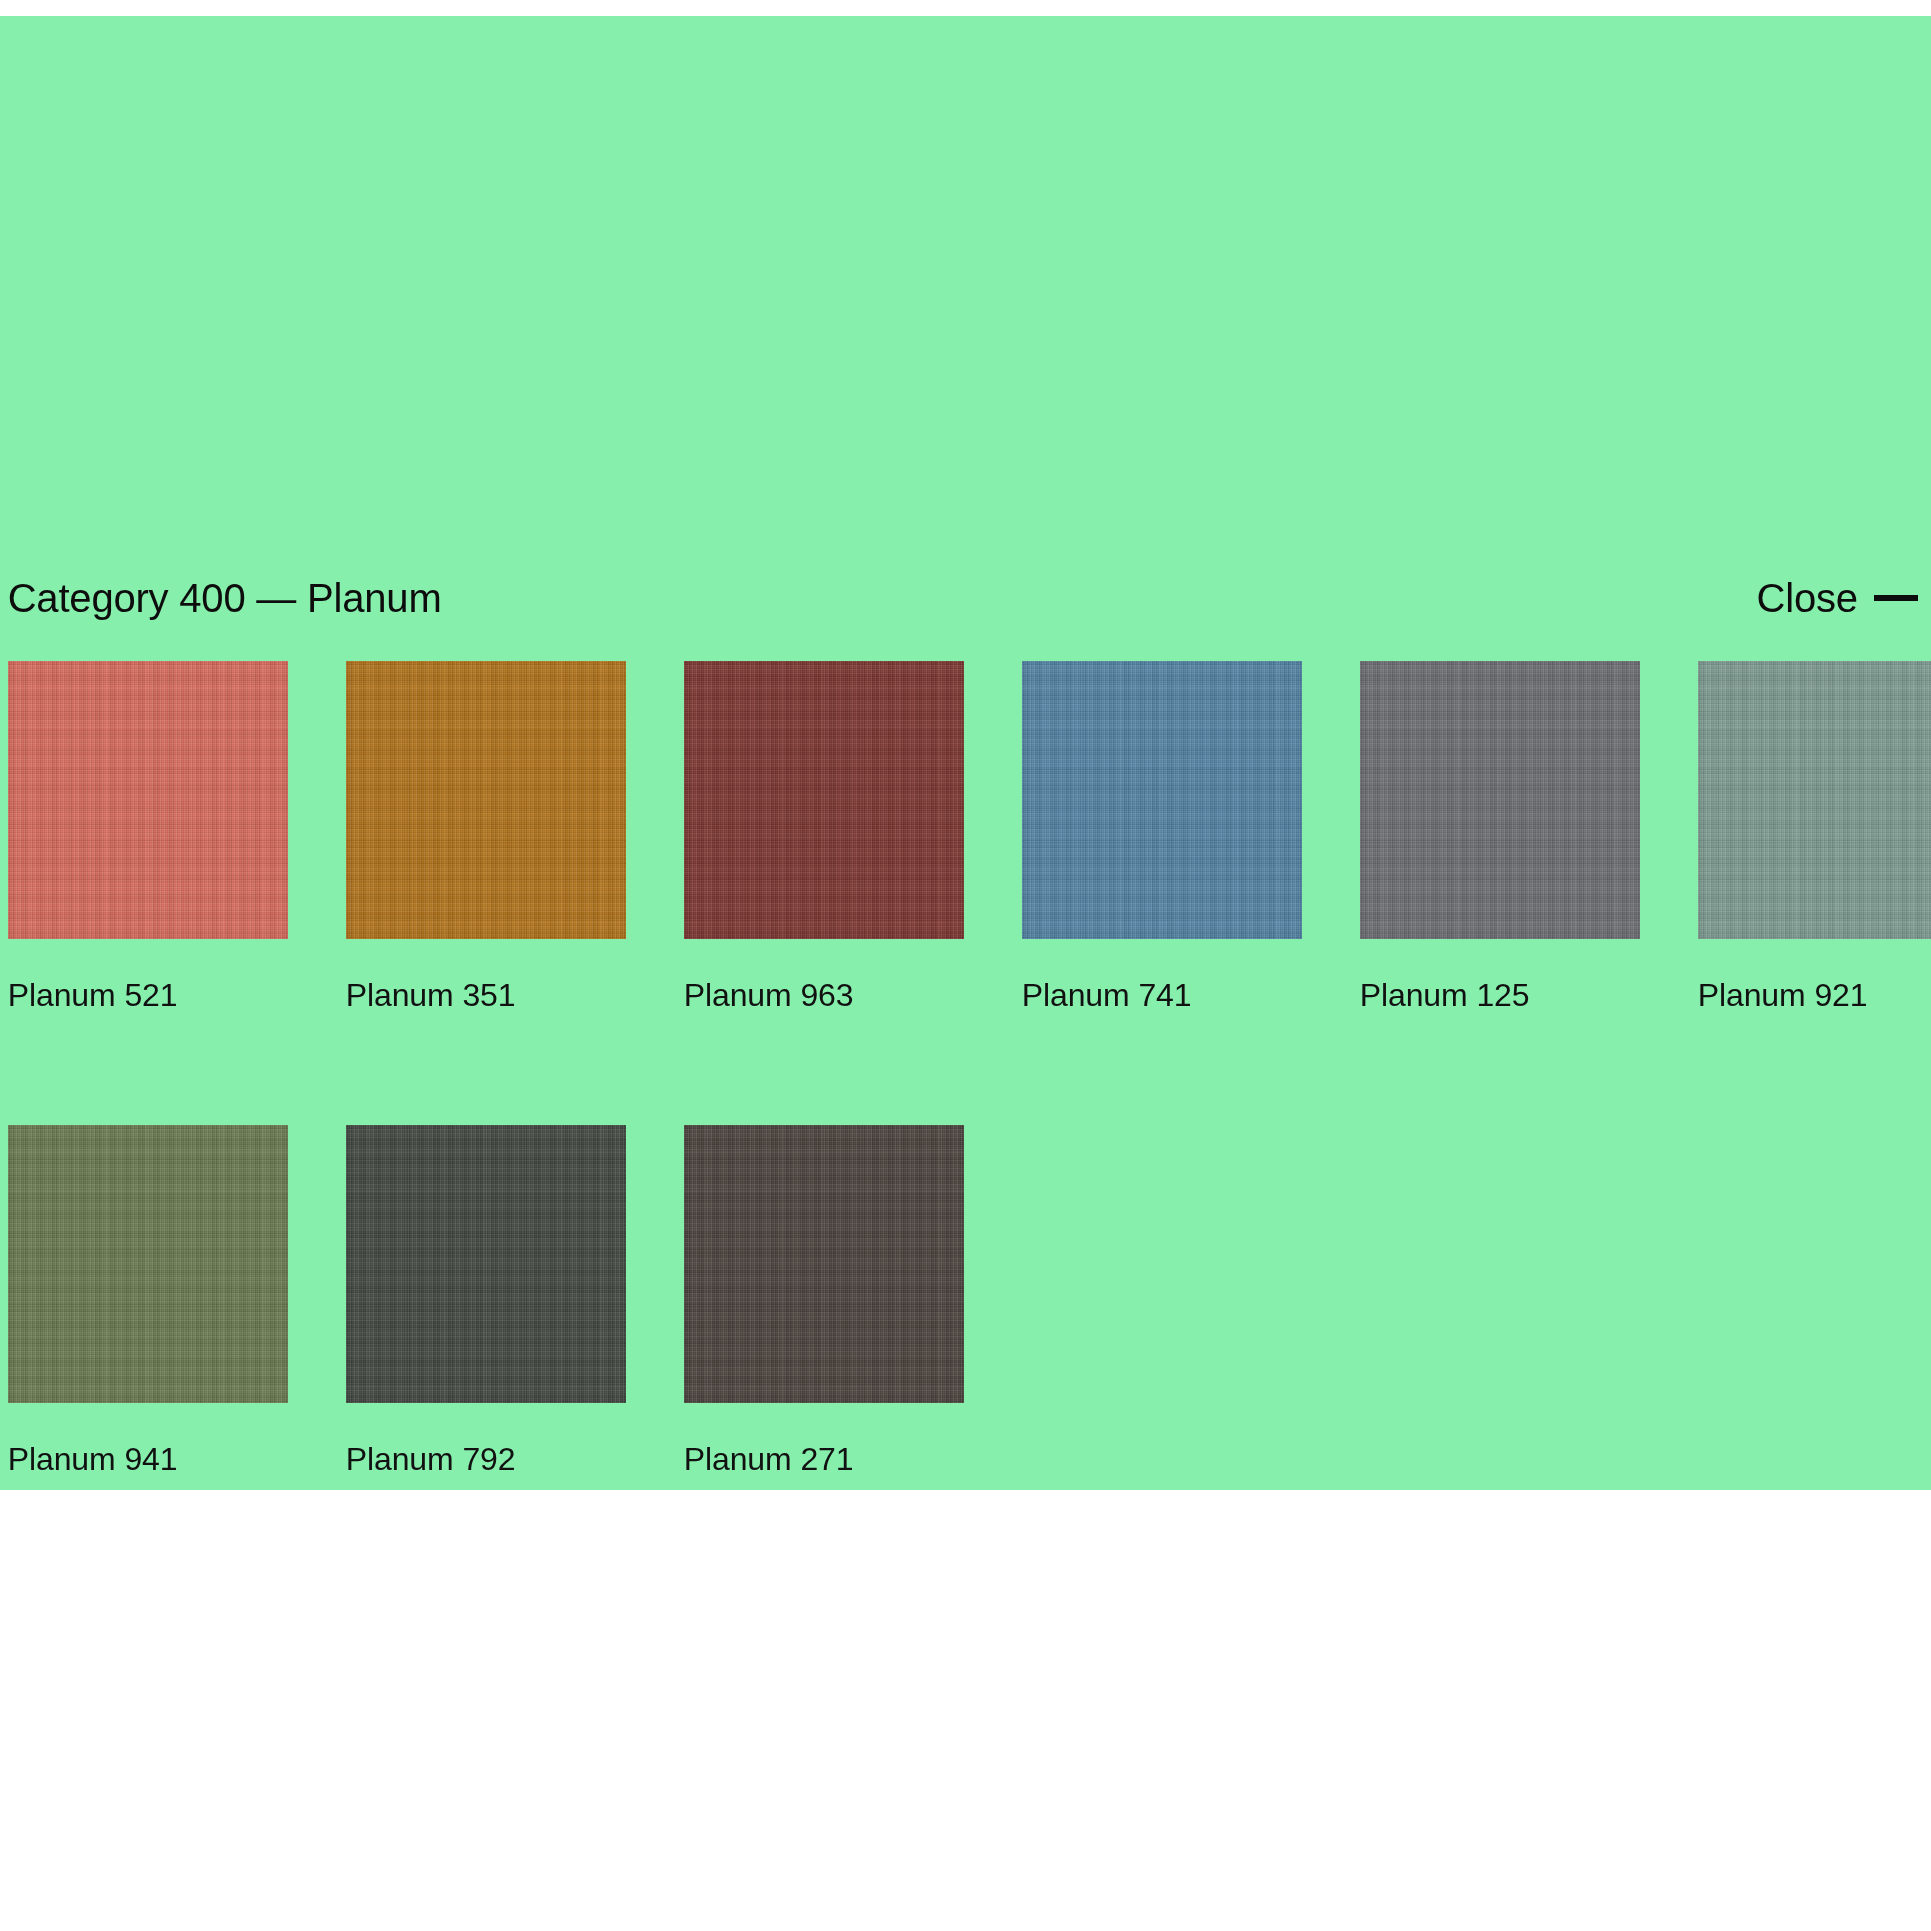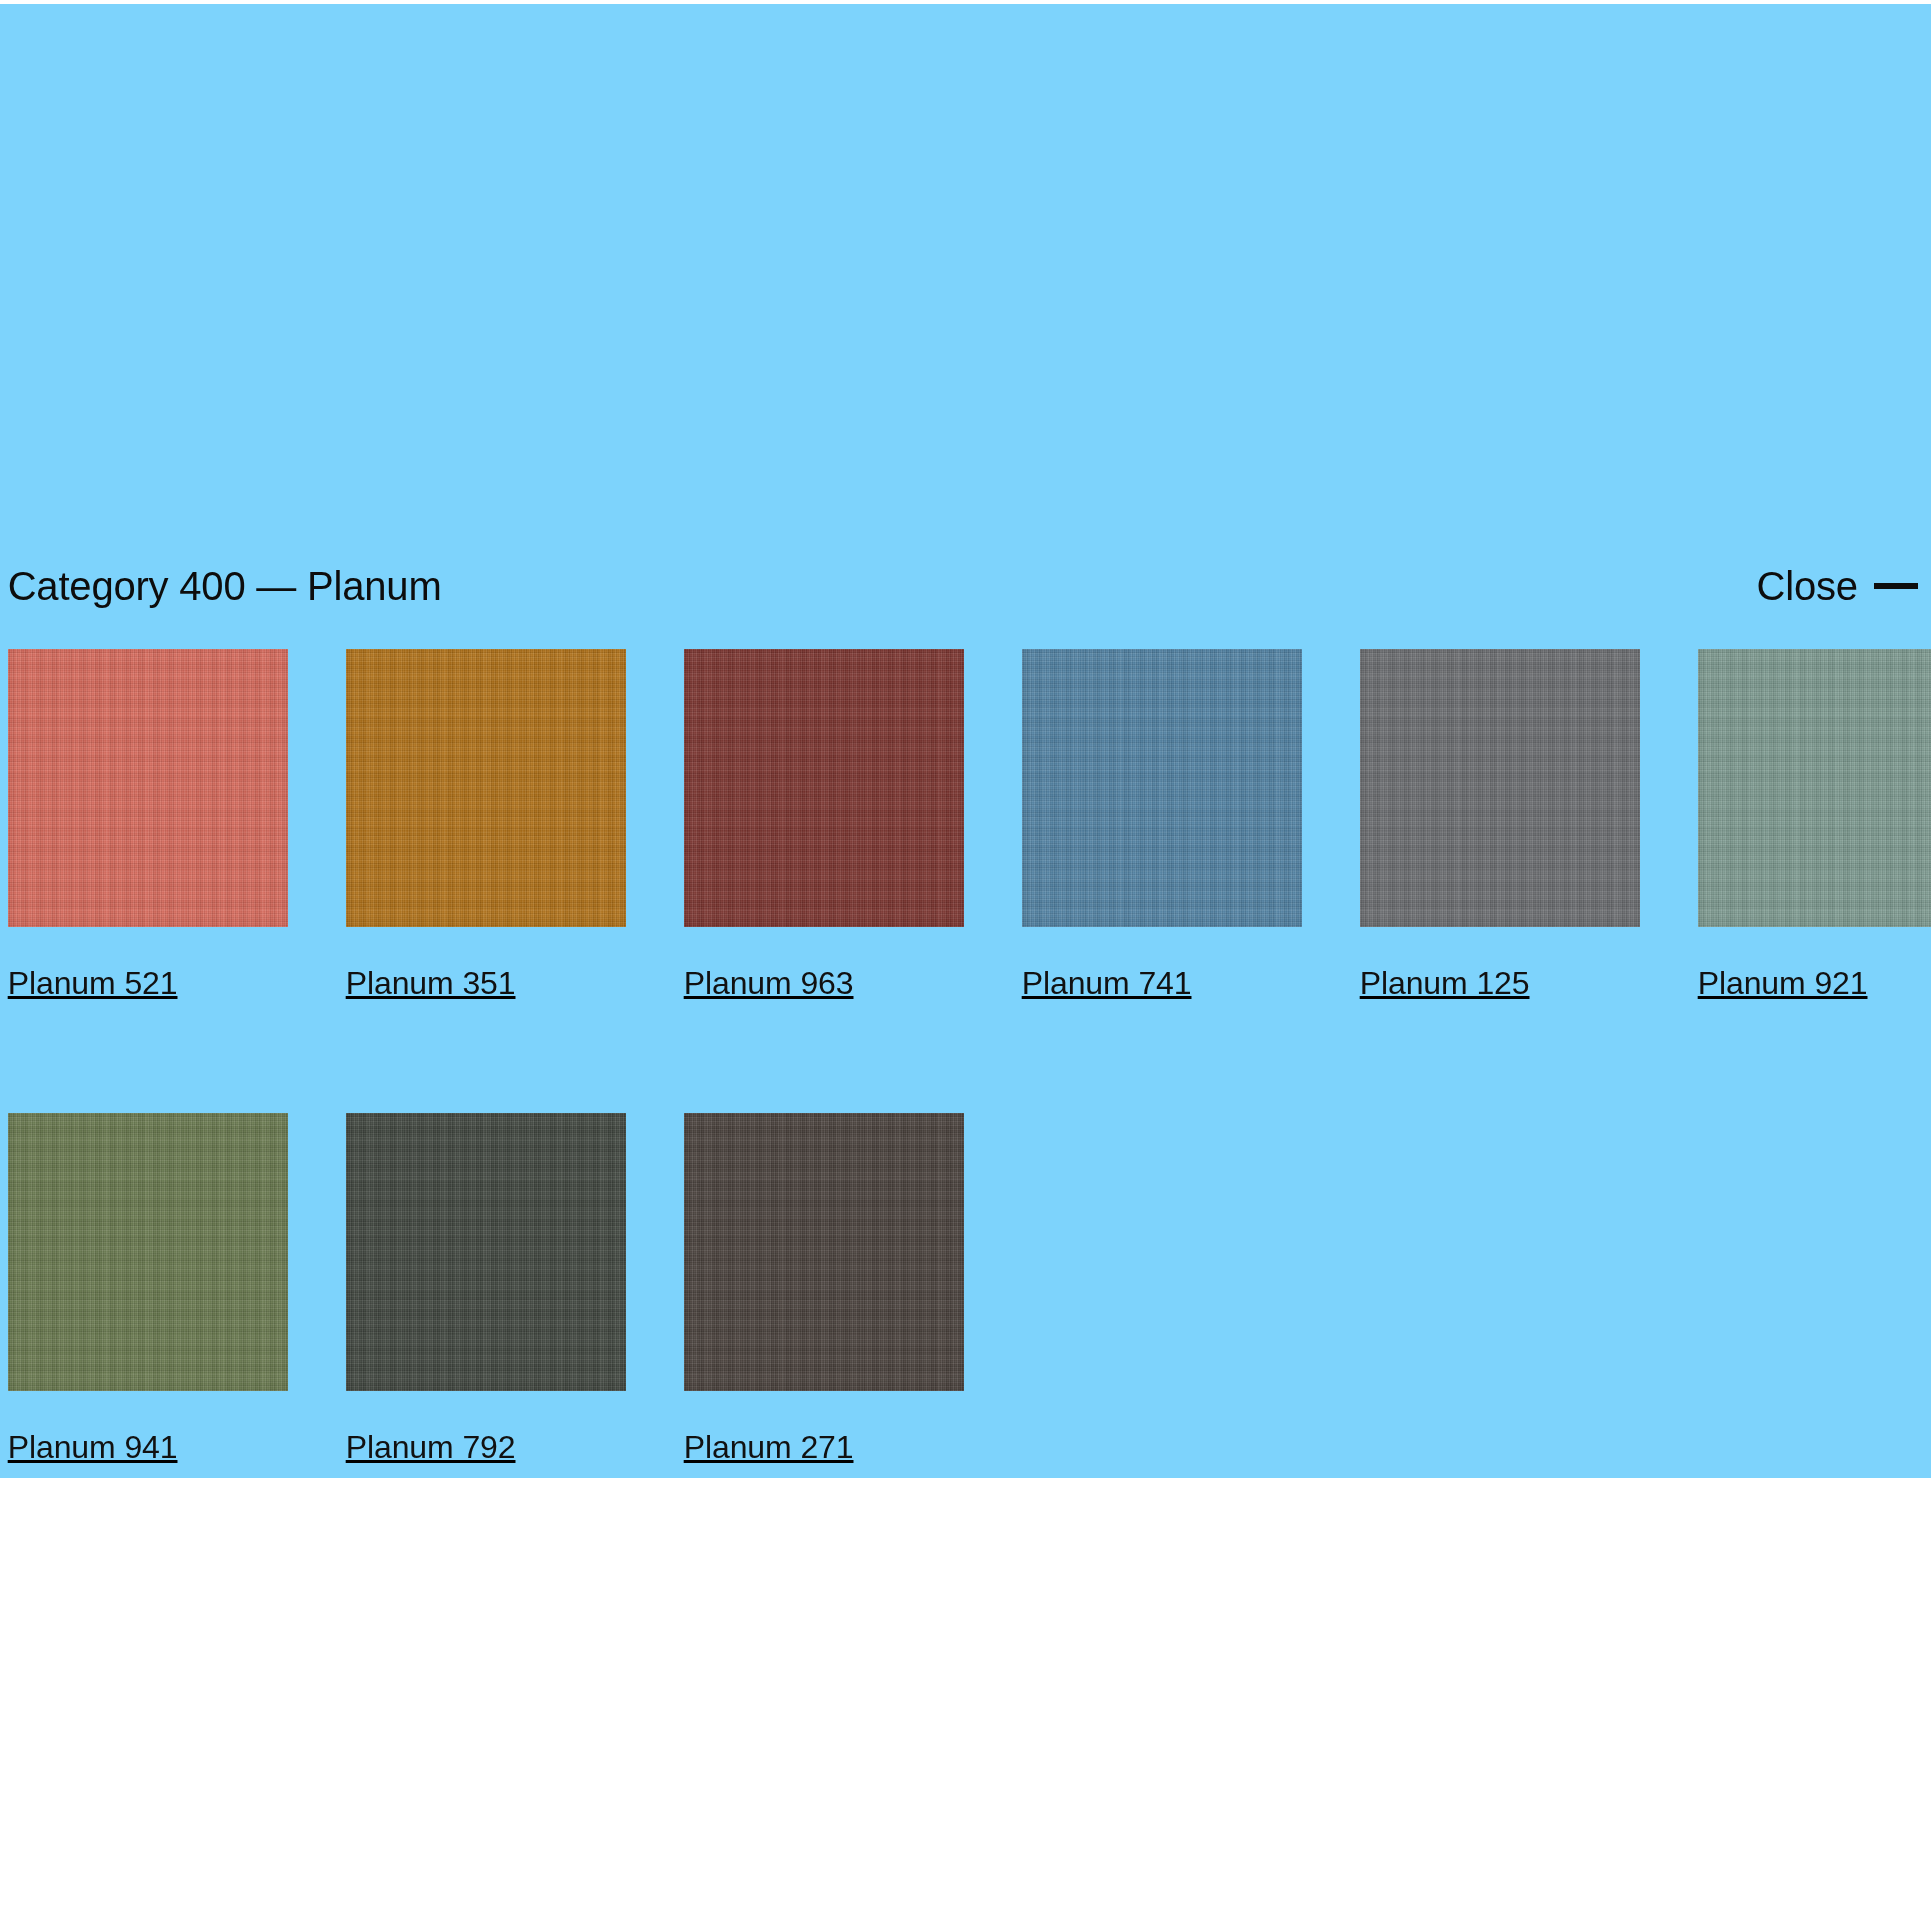--- a/index.html
+++ b/index.html
@@ -9,24 +9,24 @@
     width: 1931px;
     height: 1931px;
     background: #ffffff;
     font-family: "Liberation Sans", "DejaVu Sans", sans-serif;
     -webkit-font-smoothing: antialiased;
   }
 
   .panel {
     position: absolute;
     left: 0;
-    top: 4px;
+    top: 16px;
     width: 1931px;
     height: 1474px;
-    background: #7dd3fc;
+    background: #86efac;
   }
 
   
   .panel-header {
     position: absolute;
     left: 7.7px;
     top: 552px;
     width: 1916px;
     height: 60px;
     display: flex;
@@ -71,21 +71,20 @@
   .swatch-grid {
     position: absolute;
     left: 7.7px;
     top: 645px;
     width: 1916px;
     display: grid;
     grid-template-columns: repeat(6, 280px);
     column-gap: 58px;
     row-gap: 114px;
     justify-content: start;
-    text-decoration: underline;
   }
 
   .swatch-cell {
     width: 280px;
     cursor: pointer;
   }
 
   .swatch-chip {
     position: relative;
     width: 280px;

